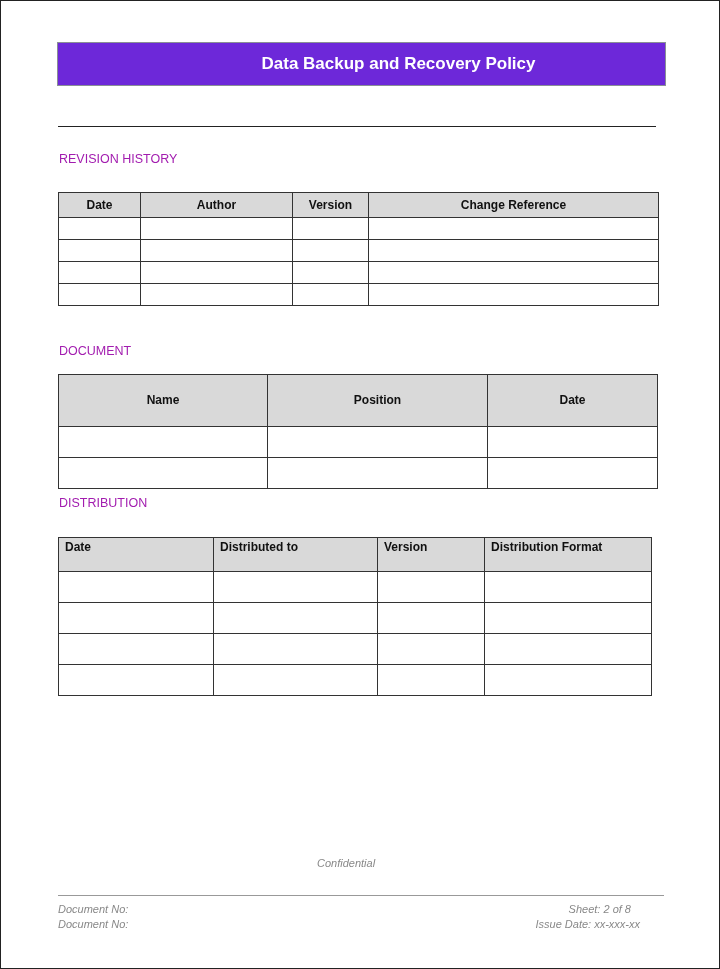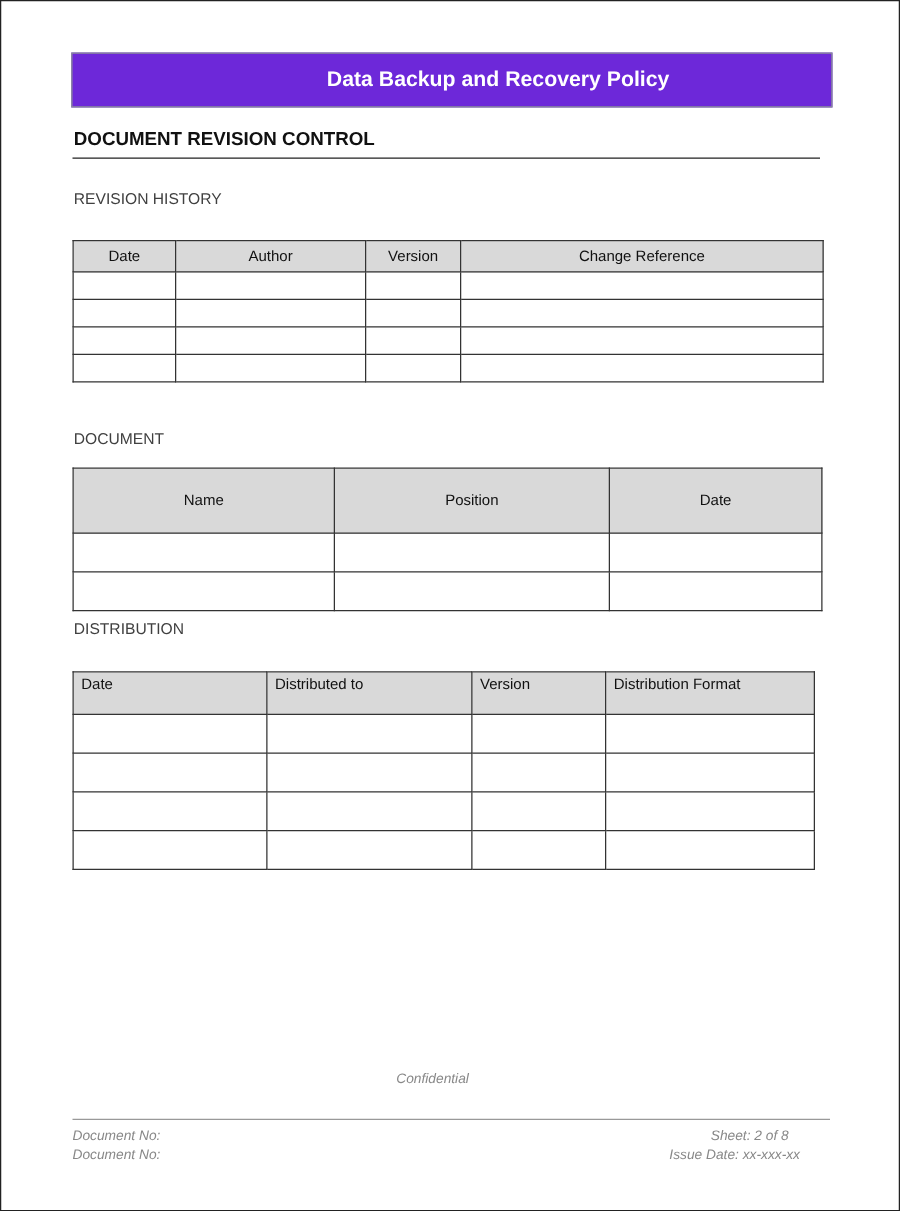--- a/index.html
+++ b/index.html
@@ -2,24 +2,24 @@
 <html><head>
 <meta charset="utf-8">
 <style>
   html, body { margin: 0; padding: 0; background: #ffffff; }
   body { width: 720px; height: 969px; position: relative; overflow: hidden; font-family: "Liberation Sans", "DejaVu Sans", sans-serif; }
   .page { position: absolute; left: 0; top: 0; width: 718px; height: 967px; border: 1px solid #222; background: #fff; }
   .title-bar { position: absolute; left: 56px; top: 41px; width: 607px; height: 42px; background: #6d28d9; border: 1px solid #8a8f96; display: flex; align-items: center; justify-content: center; }
   .title-bar span { color: #ffffff; font-weight: bold; font-size: 17px; padding-left: 74px; }
   .section-heading { position: absolute; left: 58px; top: 102px; font-weight: bold; font-size: 15px; color: #111; }
   .heading-rule { position: absolute; left: 57px; top: 125px; width: 598px; height: 1px; background: #222; }
-  .sub-label { position: absolute; left: 58px; font-size: 12.5px; color: #404040; }
+  .sub-label { position: absolute; left: 58px; font-size: 12.5px; color: #a21caf; }
   table { position: absolute; border-collapse: collapse; table-layout: fixed; }
   td, th { border: 1.5px solid #333; font-size: 12px; color: #111; padding: 0; }
-  th { background: #d9d9d9; font-weight: normal; }
+  th { background: #d9d9d9; font-weight: bold; }
   .t1 { left: 57px; top: 191px; width: 601px; }
   .t1 th { height: 24px; text-align: center; }
   .t1 td { height: 21px; }
   .t2 { left: 57px; top: 373px; width: 600px; }
   .t2 th { height: 33px; text-align: center; vertical-align: top; padding-top: 18px; }
   .t2 td { height: 30px; }
   .t3 { left: 57px; top: 536px; width: 594px; }
   .t3 th { height: 31px; text-align: left; vertical-align: top; padding-top: 2px; padding-left: 6px; }
   .t3 td { height: 30px; }
   .footer-rule { position: absolute; left: 57px; top: 894px; width: 606px; height: 1px; background: #999; }
@@ -27,21 +27,20 @@
 </style>
 </head>
 <body>
 
 <div class="page">
 
   <div class="title-bar">
     <span>Data Backup and Recovery Policy</span>
   </div>
 
-  <div class="section-heading">DOCUMENT REVISION CONTROL</div>
   <div class="heading-rule"></div>
 
   <div class="sub-label" style="top:151px;">REVISION HISTORY</div>
   <table class="t1">
     <colgroup>
         <col style="width:82px">
         <col style="width:152px">
         <col style="width:76px">
         <col>
       </colgroup>

